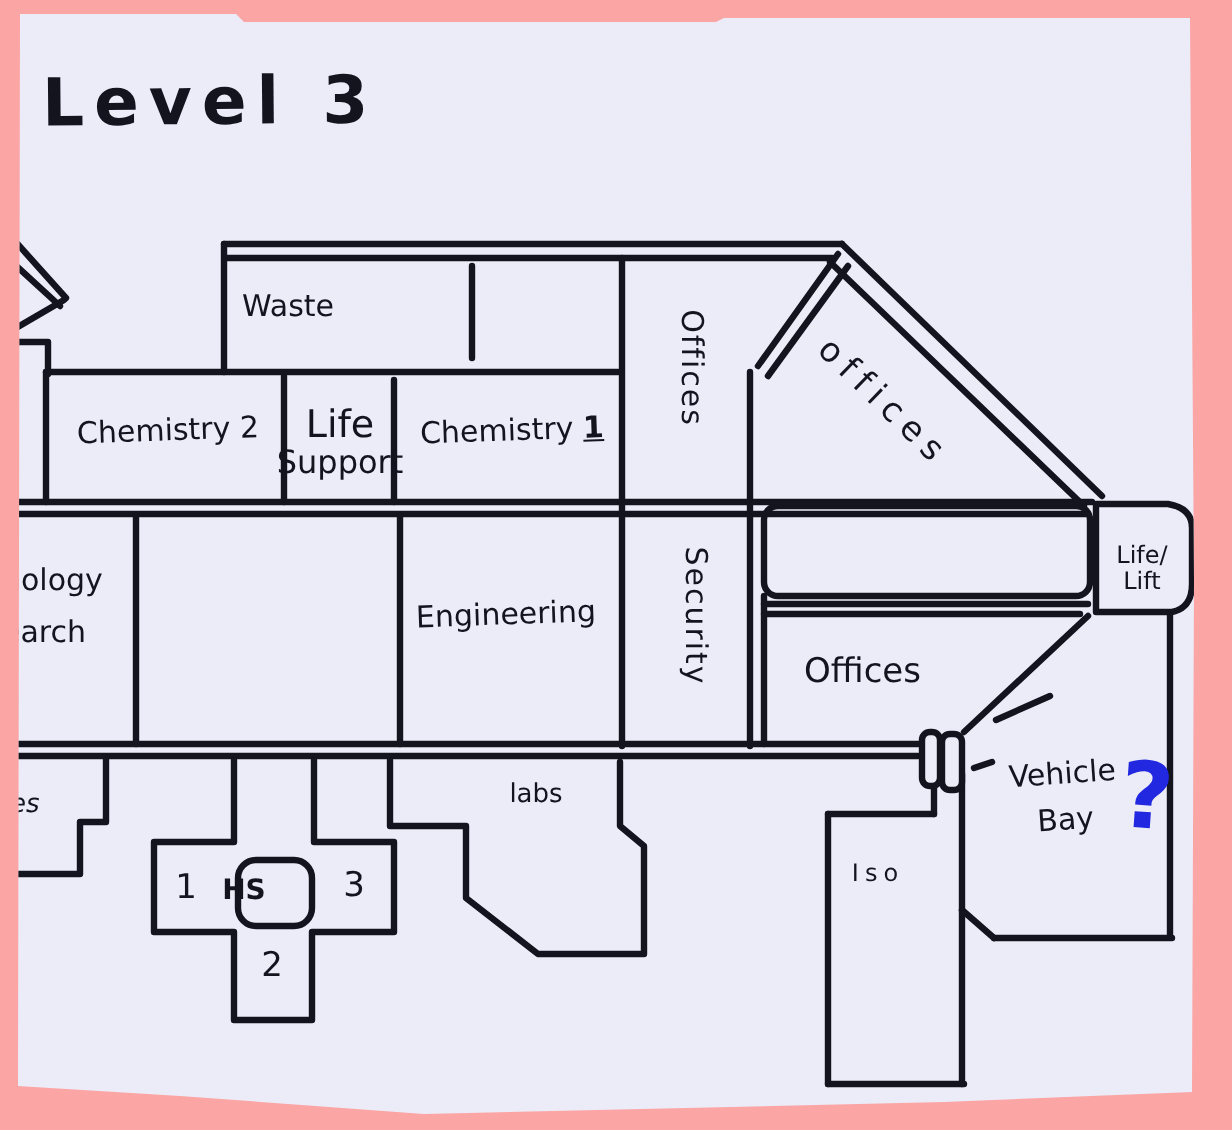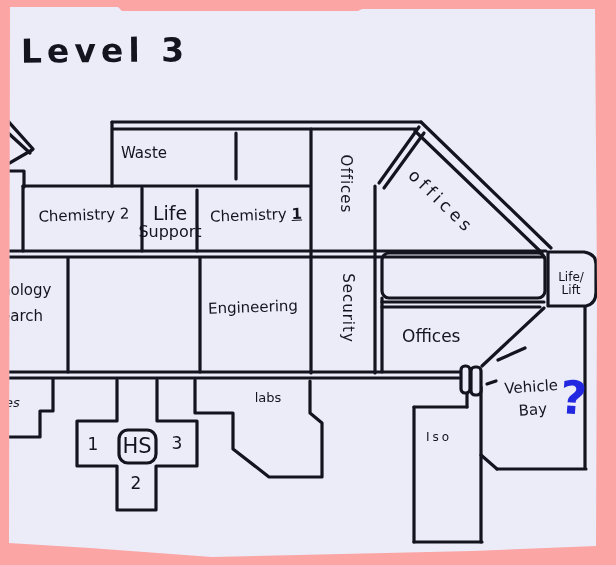--- a/index.html
+++ b/index.html
@@ -112,21 +112,21 @@
     </div>
     <div class="lbl rm tilt1" style="left:253px;top:308px;">Engineering</div>
     <div class="lbl rm rot90" style="left:347px;top:308px;letter-spacing:1px;">Security</div>
     <div class="lbl" style="left:402px;top:328px;font-size:17px;">Offices</div>
     <div class="lbl two ctr sm" style="left:571px;top:284px;">
       <div>Life/</div>
       <div>Lift</div>
     </div>
     <div class="lbl ctr" style="left:268px;top:398px;font-size:13px;">labs</div>
     <div class="lbl ctr" style="left:93px;top:445px;font-size:17px;">1</div>
-    <div class="lbl ctr" style="left:137px;top:446px;font-size:21px;font-weight:normal;">HS</div>
+    <div class="lbl ctr" style="left:122px;top:446px;font-size:14px;font-weight:bold;">HS</div>
     <div class="lbl ctr" style="left:177px;top:444px;font-size:17px;">3</div>
     <div class="lbl ctr" style="left:136px;top:484px;font-size:17px;">2</div>
     <div class="lbl ctr" style="left:439px;top:437px;font-size:12px;letter-spacing:3px;">Iso</div>
     <div class="lbl two tilt2" style="left:532px;top:399px;font-size:15px;">
       <div>Vehicle</div>
       <div style="margin-top:7px;">Bay</div>
     </div>
     <div class="lbl" style="left:5px;top:396px;font-size:13px;font-style:italic;">es</div>
 
     <div class="lbl qmark" style="left:560px;top:378px;">?</div>

